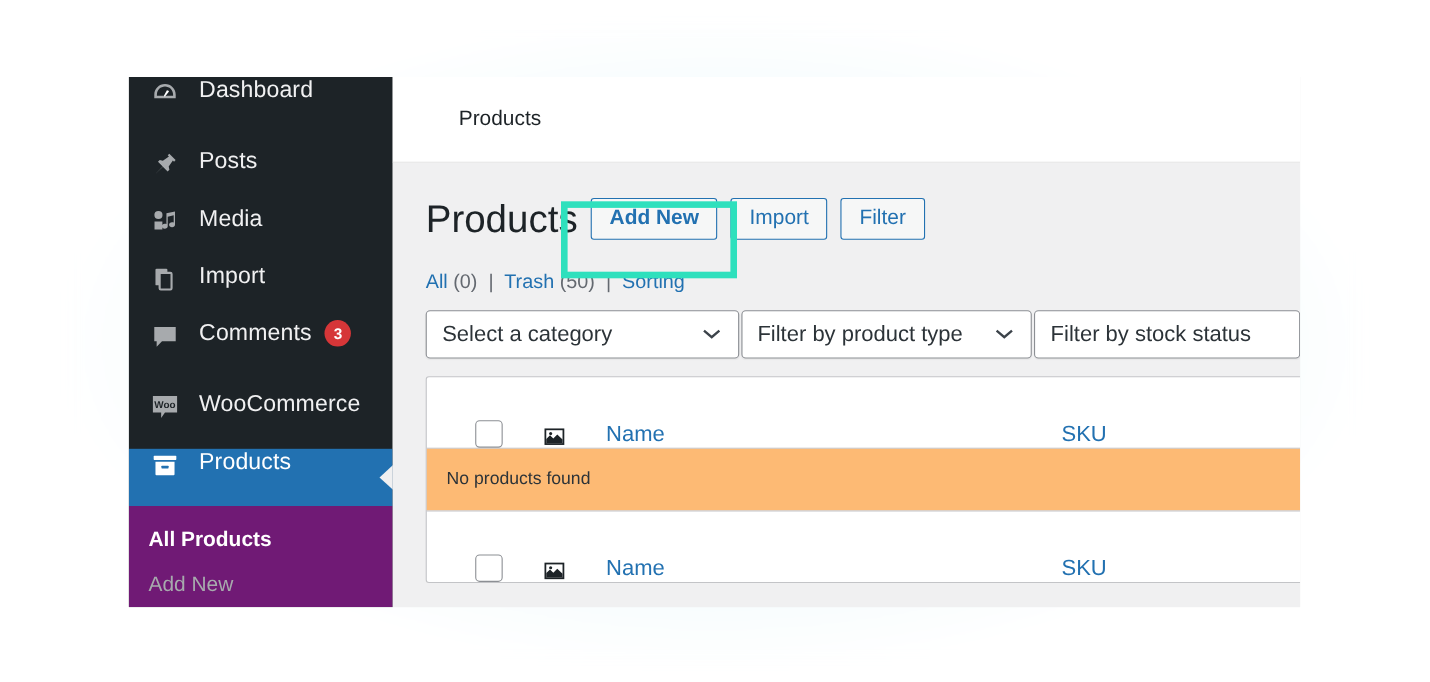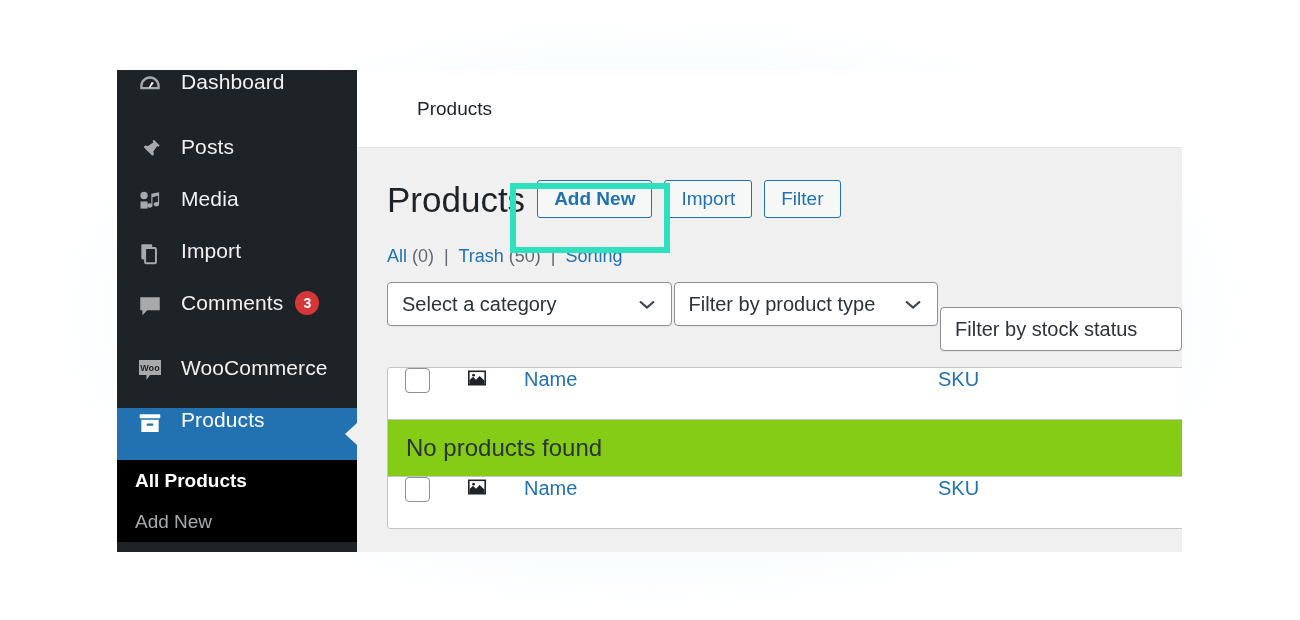--- a/index.html
+++ b/index.html
@@ -70,21 +70,21 @@
     min-width: 24px; height: 24px;
     border-radius: 12px;
     background: #d63638;
     color: #fff;
     font-size: 14px;
     font-weight: 600;
     display: inline-flex;
     align-items: center; justify-content: center;
     padding: 0 7px;
   }
-  .submenu { background: #000000; }
+  .submenu { background: #701a75; padding-top: 10px; }
   .submenu-item {
     height: 41px;
     display: flex; align-items: center;
     padding-left: 18px;
     font-size: 19px;
     color: #a7aaad;
   }
   .submenu-item.current { color: #fff; font-weight: bold; }
   .gap { height: 13px; }
   
@@ -159,37 +159,38 @@
     display: flex;
     align-items: center;
     padding: 0 14px;
     font-size: 20px;
     color: #2c3338;
     white-space: nowrap;
     box-shadow: 0 1px 1px rgba(0,0,0,.04);
   }
   .select.cat { width: 304px; padding-right: 40px; }
   .select.ptype { width: 284px; padding-right: 20px; }
-  .select.stock { width: 260px; margin-top: 25px; }
+  .select.stock { width: 260px; }
   .chev {
     position: absolute;
     right: 14px; top: 50%;
     transform: translateY(-50%);
   }
   .table {
     margin-top: 16px;
     background: #fff;
     border: 1px solid #c3c4c7;
     border-radius: 3px;
     width: 900px;
   }
   .trow {
     display: flex;
-    align-items: flex-start;
-    height: 52px;
+    align-items: flex-end;
+    height: 65px;
+    padding-left: 27px;
   }
   .trow.head { border-bottom: 1px solid #c3c4c7; }
   .trow.foot { border-top: 1px solid #c3c4c7; }
   .cb-cell { width: 58px; display: flex; justify-content: center; }
   .checkbox {
     width: 25px; height: 25px;
     border: 1px solid #8c8f94;
     border-radius: 4px;
     background: #fff;
   }
@@ -202,22 +203,22 @@
   }
   .sku-cell {
     font-size: 20px;
     color: #2271b1;
   }
   .norow {
     height: 56px;
     display: flex;
     align-items: center;
     padding-left: 18px;
-    background: #84cc16;
-    font-size: 24px;
+    background: #fdba74;
+    font-size: 16px;
     color: #2c3338;
   }
   
   .focus-box {
     position: absolute;
     left: 510px; top: 183px;
     width: 160px; height: 70px;
     border: 6px solid #2ee0bd;
     z-index: 30;
     pointer-events: none;

